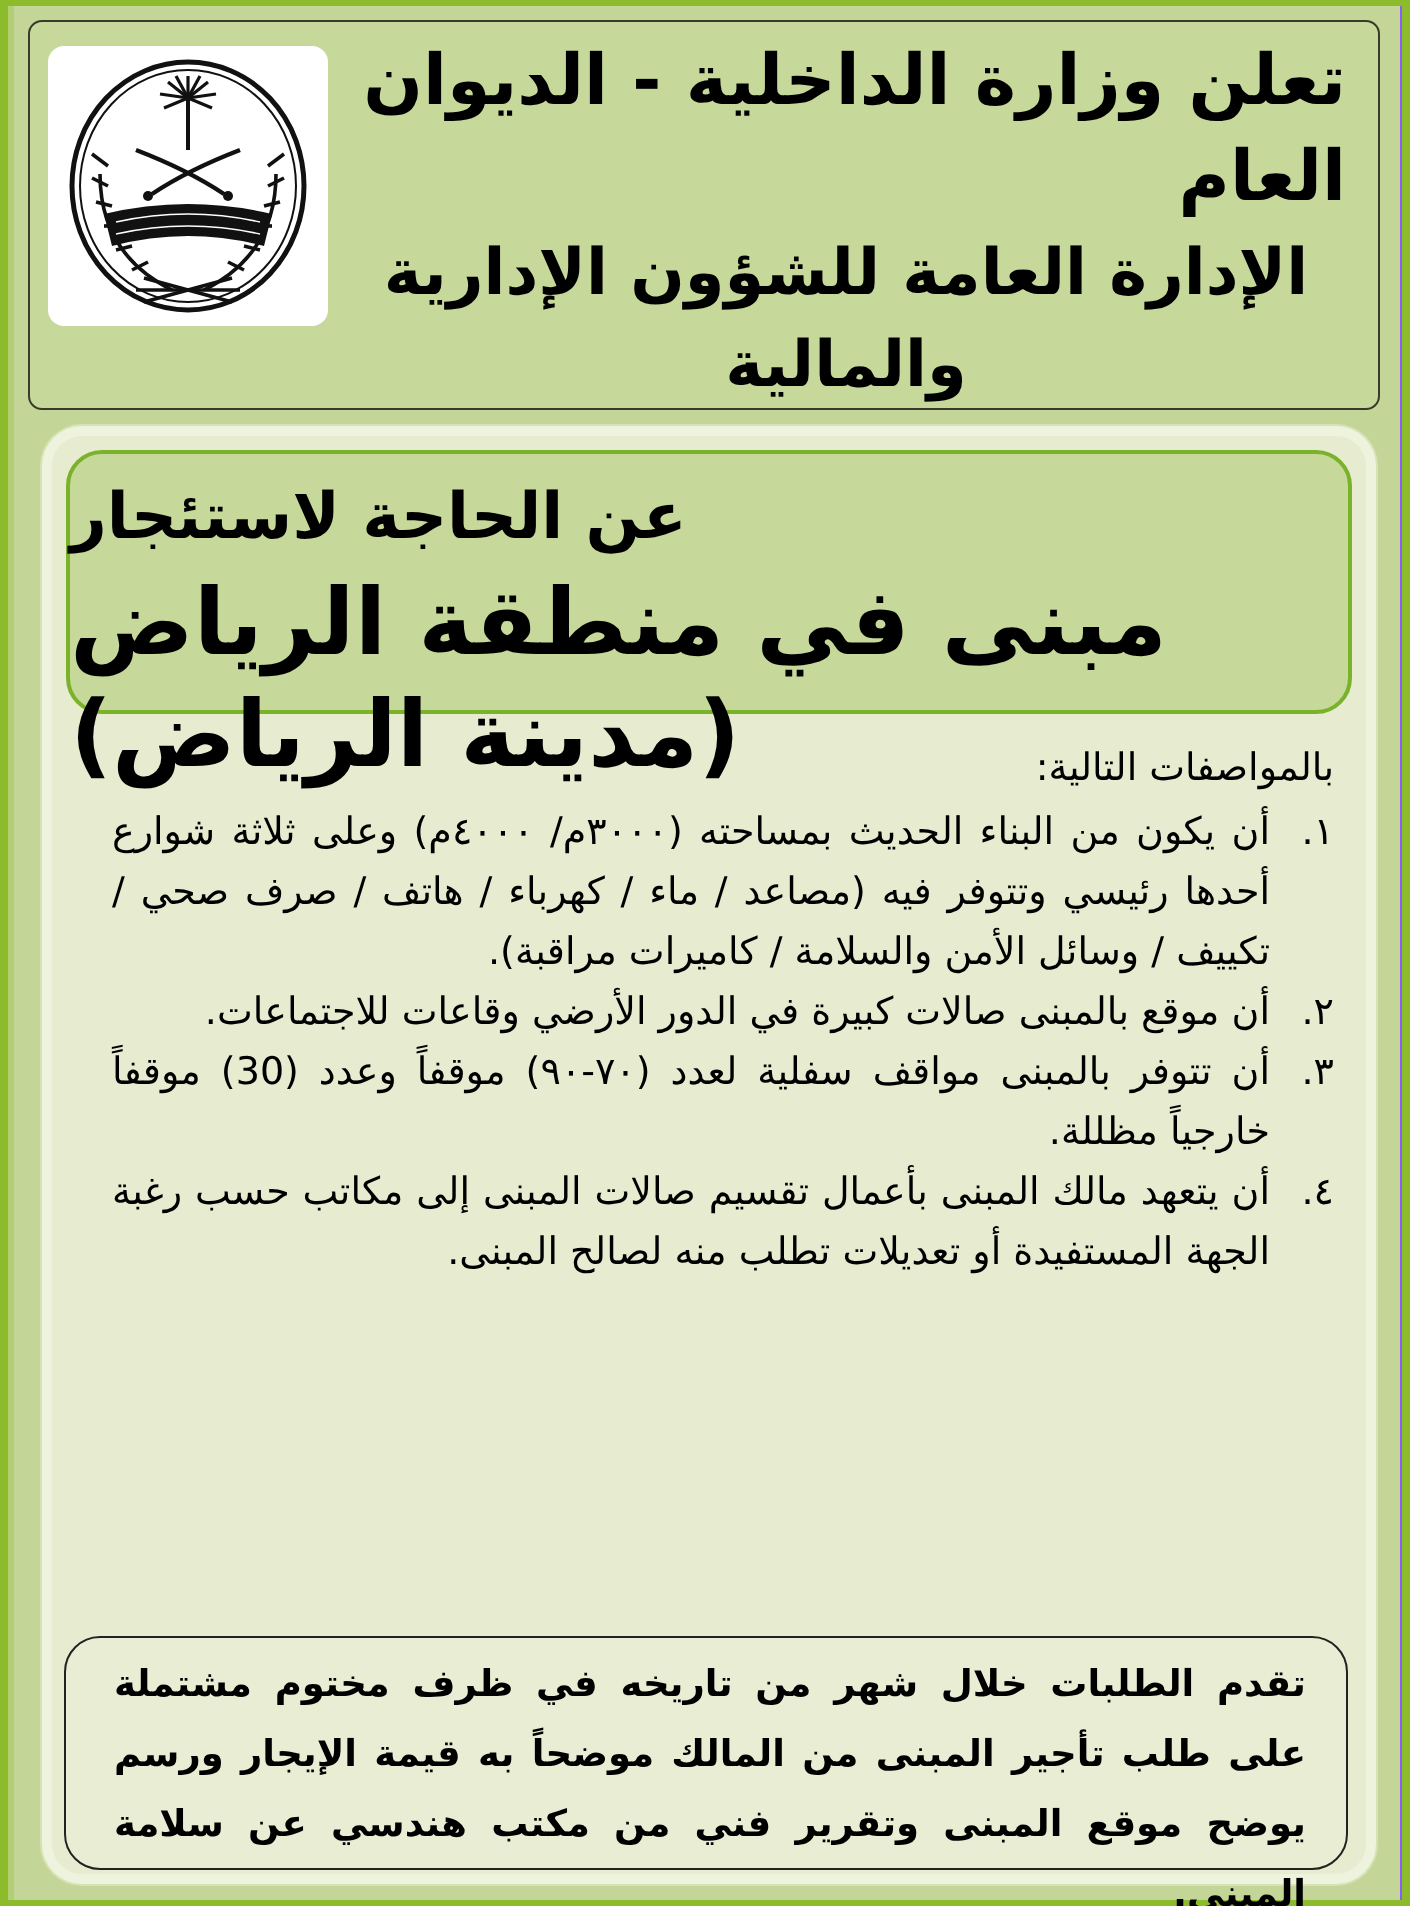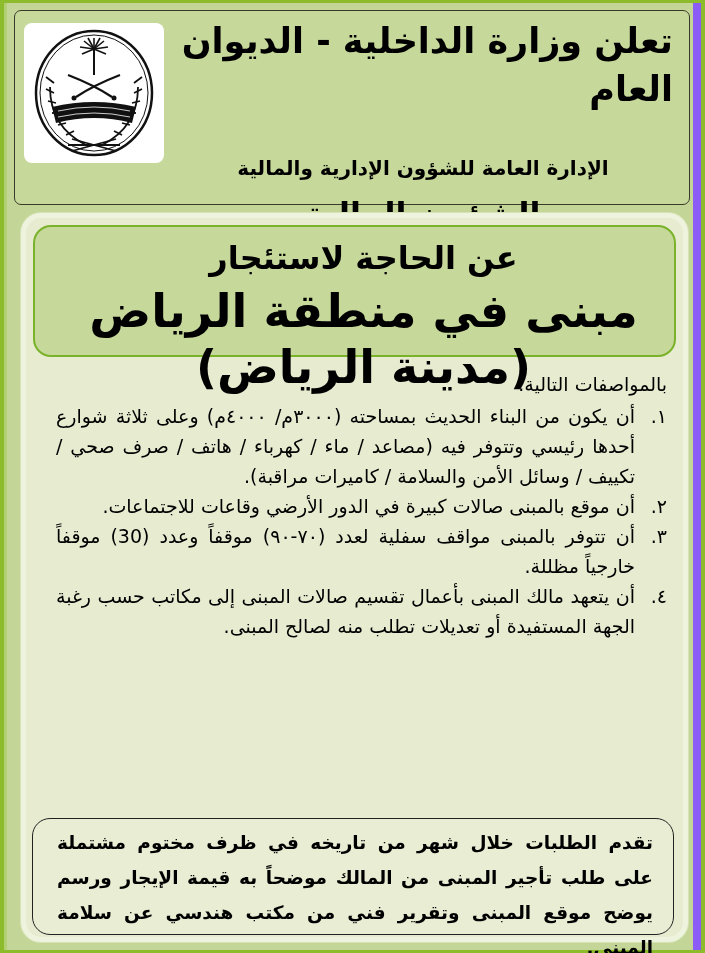--- a/index.html
+++ b/index.html
@@ -6,56 +6,56 @@
   body {
     width: 705px; height: 953px; overflow: hidden;
     background: #8cbc2c;
     font-family: "DejaVu Sans", sans-serif;
     position: relative;
   }
   .outer {
     position: absolute; left: 4px; top: 3px; right: 4px; bottom: 3px;
     background: #c4d697;
     border-left: 3px solid #b3cf73;
-    border-right: 8px solid #8b5cf6;
+    border-right: 1px solid #8b5cf6;
   }
   .header-box {
     position: absolute; left: 7px; top: 7px; width: 676px; height: 195px;
     border: 1.5px solid #3a3a2a; border-radius: 7px;
     background: #c7d89b;
     box-sizing: border-box;
   }
   .emblem {
     position: absolute; left: 9px; top: 12px; width: 140px; height: 140px;
     background: #ffffff; border-radius: 8px;
     display: flex; align-items: center; justify-content: center;
   }
   .header-text {
     position: absolute; right: 16px; top: 6px; width: 500px;
     direction: rtl; text-align: center;
     color: #000; font-weight: bold;
   }
   .header-text .l1 { font-size: 35px; line-height: 48px; text-align: right; letter-spacing: -0.5px; }
-  .header-text .l2 { font-size: 20px; line-height: 46px; margin-top: 32px; }
+  .header-text .l2 { font-size: 32px; line-height: 46px; }
   .header-text .l3 { font-size: 32px; line-height: 46px; }
   .panel {
     position: absolute; left: 14px; top: 210px; width: 667px; height: 729px;
     background: #e7ecd1;
     border: 5px solid #eef3dd;
     border-radius: 20px;
     box-sizing: border-box;
     box-shadow: 0 0 0 1px #d7e3b6;
   }
   .subject-box {
     position: absolute; left: 7px; top: 7px; width: 643px; height: 132px;
     background: #c6d89a;
     border: 2px solid #7ab22a;
     border-radius: 18px;
     box-sizing: border-box;
-    direction: rtl; text-align: center; font-weight: bold; color: #000; padding-left: 18px;
+    direction: rtl; text-align: left; font-weight: bold; color: #000;
   }
   .subject-box .s1 { font-size: 32px; line-height: 50px; margin-top: 6px; }
   .subject-box .s2 { font-size: 46px; line-height: 56px; }
   .specs {
     position: absolute; left: 30px; top: 151px; width: 611px;
     direction: rtl; text-align: right; color: #000; font-weight: normal;
     font-size: 19px; line-height: 30px;
   }
   .specs .intro { margin: 0 0 2px 0; }
   .specs .item { display: flex; flex-direction: row; }

